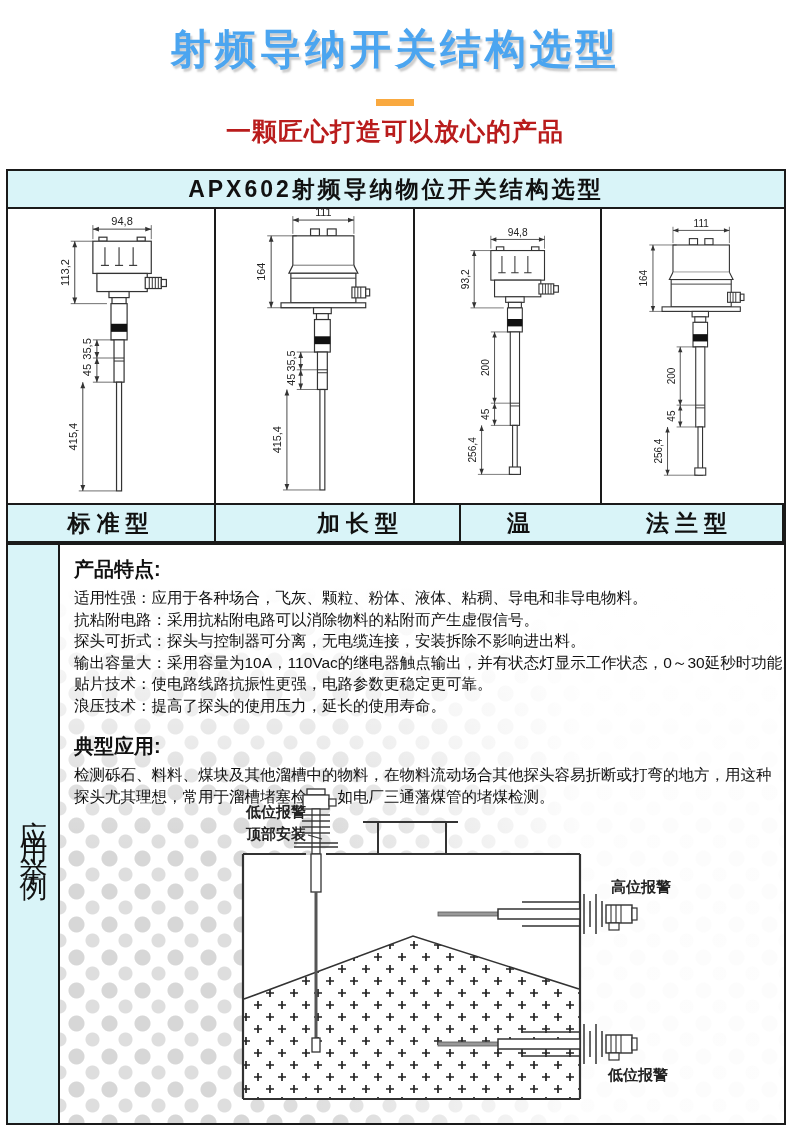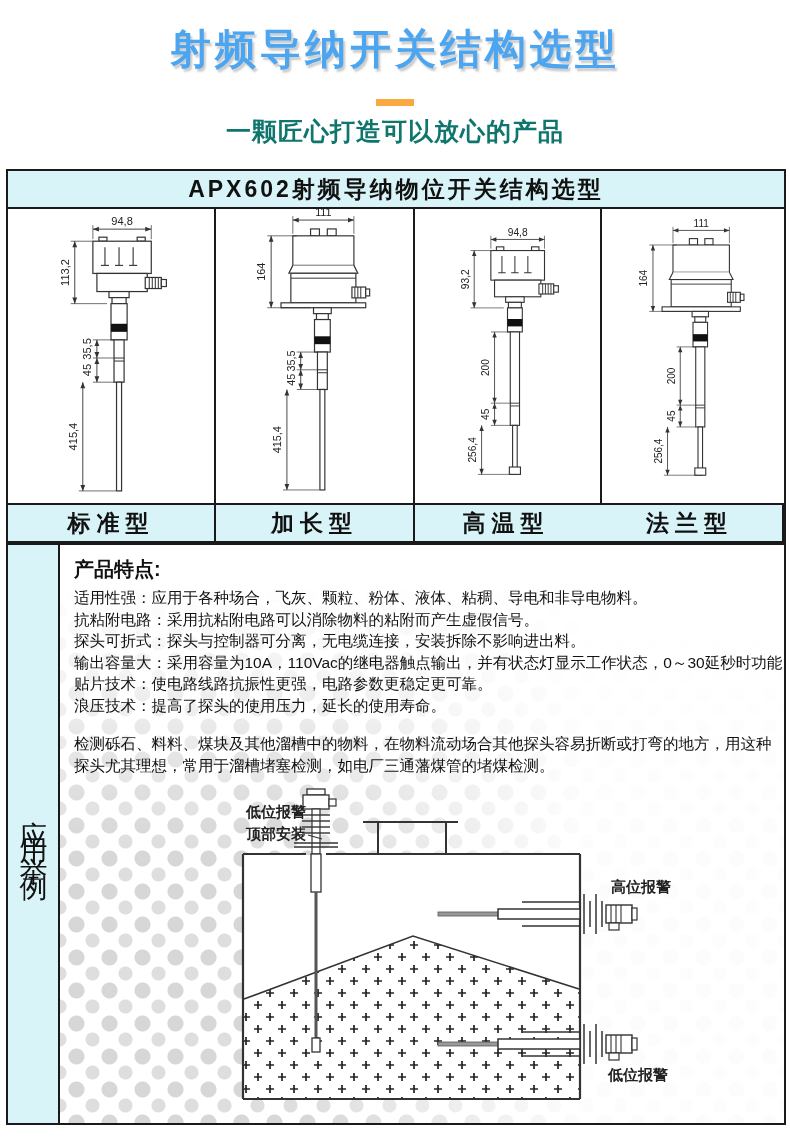--- a/index.html
+++ b/index.html
@@ -6,33 +6,33 @@
   body{font-family:"Liberation Sans",sans-serif;color:#111;}
   #page{position:relative;width:790px;height:1148px;background:#fff;overflow:hidden;margin:6px auto;}
 
   .title{position:absolute;top:16px;left:0;width:100%;text-align:center;
          font-size:41px;font-weight:bold;letter-spacing:4px;
          color:var(--title-blue,#4BA5F0);
          text-shadow:2px 3px 2px rgba(110,110,110,.35);}
   .dash{position:absolute;top:93px;left:50%;transform:translateX(-50%);
         width:38px;height:7px;background:var(--accent-orange,#F9A940);}
   .subtitle{position:absolute;top:109px;left:0;width:100%;text-align:center;
-            font-size:25px;font-weight:bold;color:#0f766e;letter-spacing:1px;}
+            font-size:25px;font-weight:bold;color:#b91c1c;letter-spacing:1px;}
 
   
   .sel-table{position:absolute;left:6px;top:163px;width:776px;border:2px solid #1a1a1a;background:#4d7c0f;}
   .sel-header{height:36px;background:var(--panel-cyan,#D9F4F8);border-bottom:2px solid #1a1a1a;
               display:flex;align-items:center;justify-content:center;
               font-size:23px;font-weight:bold;letter-spacing:3px;}
   .sel-row{display:flex;height:294px;}
   .w1{flex:0 0 206px;} .w2{flex:0 0 197px;} .w3{flex:0 0 185px;} .w4{flex:1 1 auto;}
   .sel-cell{border-right:2px solid #1a1a1a;position:relative;background:#fff;}
   .sel-cell.last{border-right:none;}
   .probe{width:100%;height:100%;display:block;}
-  .sel-labels{display:flex;height:36px;background:var(--panel-cyan,#D9F4F8);border-top:2px solid #1a1a1a;}
+  .sel-labels{display:flex;height:36px;background:var(--panel-cyan,#D9F4F8);border-top:2px solid #1a1a1a;gap:46px;}
   .sel-label{display:flex;align-items:center;justify-content:center;
              font-size:23px;font-weight:bold;letter-spacing:6px;border-right:2px solid #1a1a1a;}
   .sel-label.last{border-right:none;}
 
   
   .app-box{position:absolute;left:6px;top:537px;width:776px;height:578px;
            border:2px solid #1a1a1a;display:flex;background:#fff;}
   .app-sidebar{flex:0 0 50px;background:var(--panel-cyan,#D9F4F8);border-right:2px solid #1a1a1a;
                display:flex;align-items:center;justify-content:center;}
   .app-sidebar .vtext{writing-mode:vertical-lr;text-orientation:upright;
@@ -308,20 +308,21 @@
         <h3>产品特点:</h3>
         <div class="feature-line">适用性强：应用于各种场合，飞灰、颗粒、粉体、液体、粘稠、导电和非导电物料。</div>
         <div class="feature-line">抗粘附电路：采用抗粘附电路可以消除物料的粘附而产生虚假信号。</div>
         <div class="feature-line">探头可折式：探头与控制器可分离，无电缆连接，安装拆除不影响进出料。</div>
         <div class="feature-line">输出容量大：采用容量为10A，110Vac的继电器触点输出，并有状态灯显示工作状态，0～30延秒时功能。</div>
         <div class="feature-line">贴片技术：使电路线路抗振性更强，电路参数更稳定更可靠。</div>
         <div class="feature-line">浪压技术：提高了探头的使用压力，延长的使用寿命。</div>
       </div>
 
       <div class="typical">
+        <h3>典型应用:</h3>
         <p>检测砾石、料料、煤块及其他溜槽中的物料，在物料流动场合其他探头容易折断或打弯的地方，用这种探头尤其理想，常用于溜槽堵塞检测，如电厂三通藩煤管的堵煤检测。</p>
       </div>
 
       <svg class="tank-svg" viewBox="0 0 722 338" preserveAspectRatio="xMidYMax meet">
         <defs>
           <pattern id="plusPat" width="24" height="24" patternUnits="userSpaceOnUse">
             <path d="M6 2 V10 M2 6 H10 M18 14 V22 M14 18 H22" stroke="#222" stroke-width="1.7" fill="none"></path>
           </pattern>
         </defs>
 

